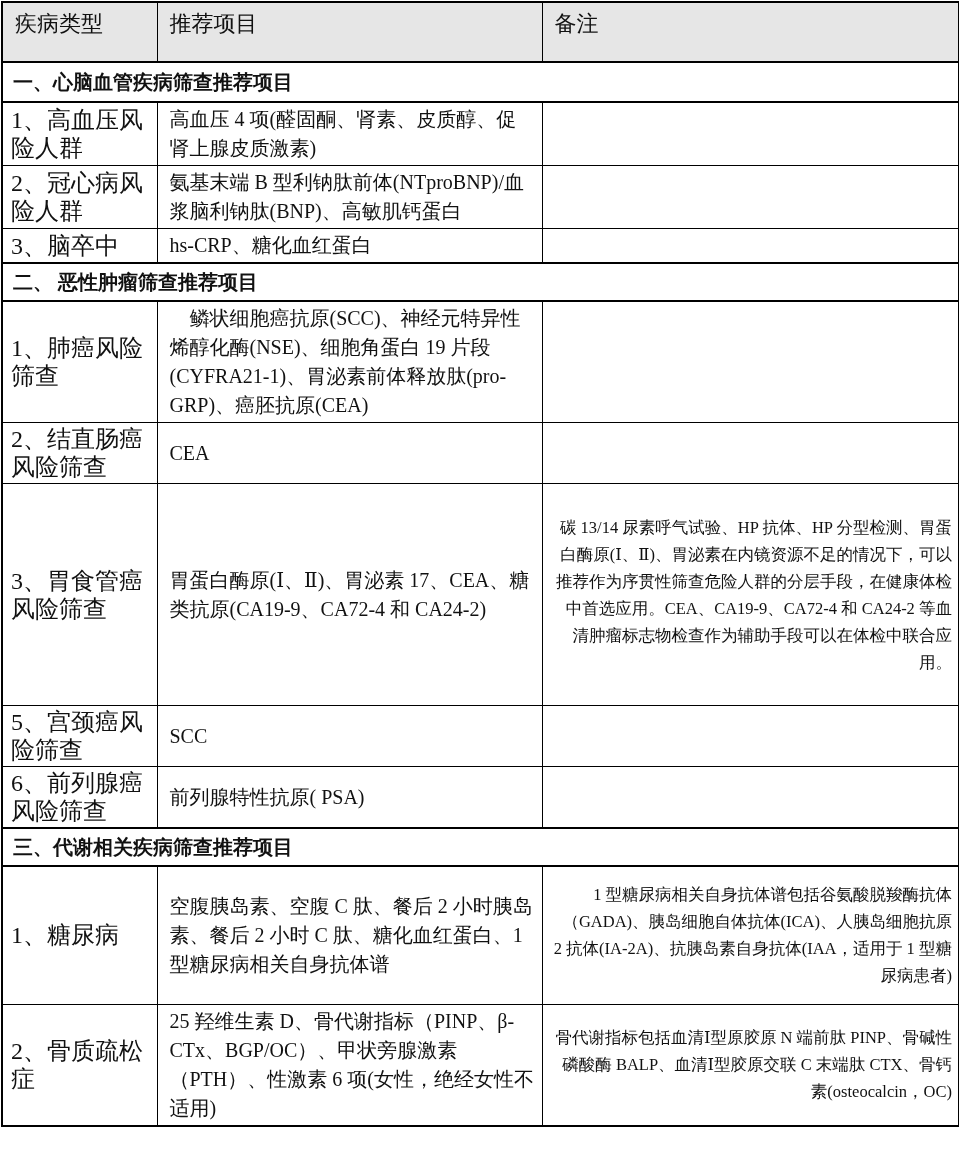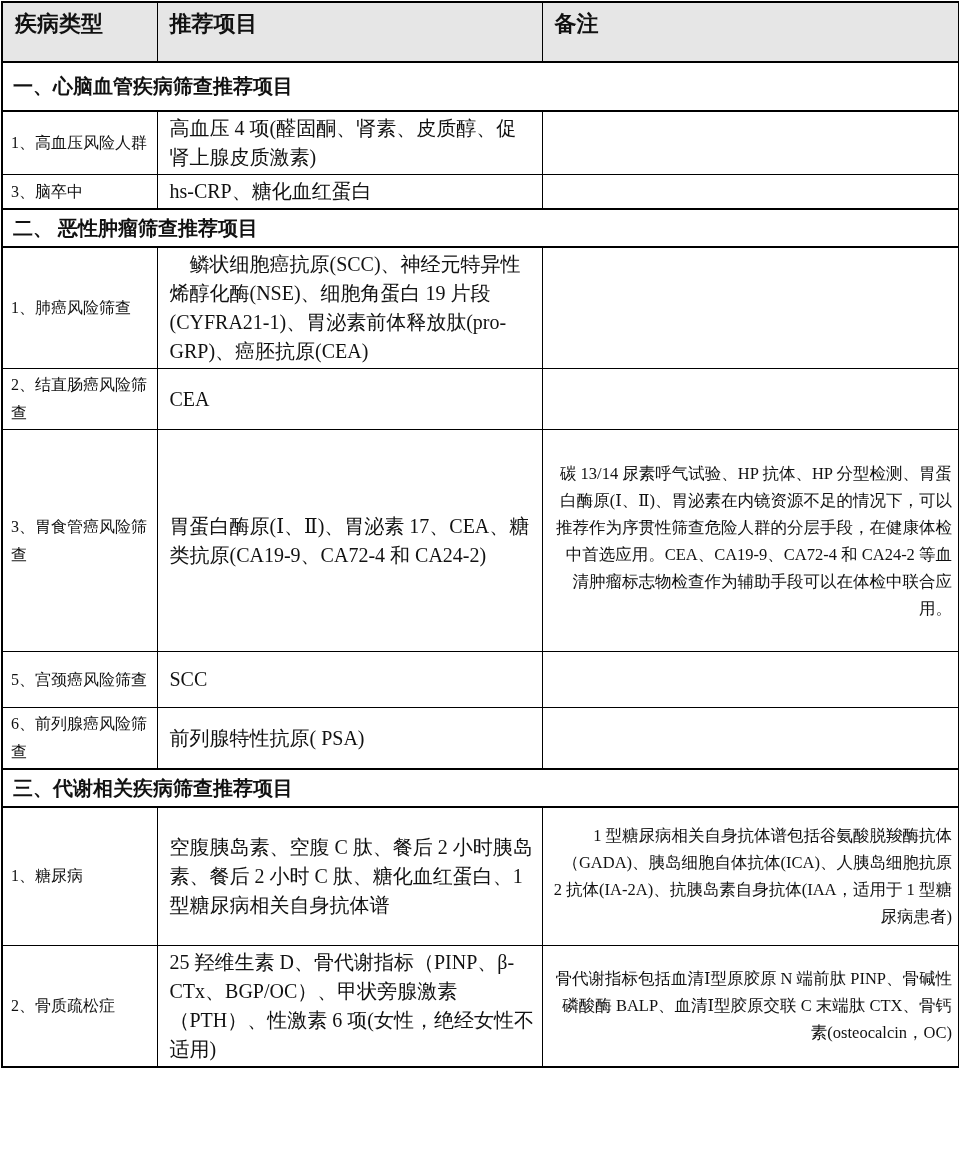--- a/index.html
+++ b/index.html
@@ -27,39 +27,39 @@
   th, td {
     border: 1px solid #000000;
     vertical-align: middle;
     overflow: hidden;
   }
 
   
   tr.head th {
     background: #e6e6e6;
     font-size: 22px;
-    font-weight: bold;
+    font-weight: normal;
     text-align: left;
     padding: 4px 8px 20px 12px;
     border-bottom: 2px solid #000000;
   }
 
   
   tr.section td {
     font-size: 20px;
     font-weight: bold;
     padding: 4px 8px 4px 10px;
     border-top: 2px solid #000000;
     border-bottom: 2px solid #000000;
     background: #ffffff;
   }
 
   
   td.type {
-    font-size: 16px;
+    font-size: 24px;
     line-height: 28px;
     padding: 2px 4px 2px 8px;
   }
   td.items {
     font-size: 20px;
     line-height: 29px;
     padding: 2px 6px 2px 12px;
     margin-top: 12px;
   }
   td.notes {
@@ -80,27 +80,32 @@
         <col class="c-notes">
     </colgroup>
 
     <tbody>
         <tr class="head" style="height:60px">
       <th>疾病类型</th>
       <th>推荐项目</th>
       <th>备注</th>
     </tr>
 
-    <tr class="section" style="height:49px">
+    <tr class="section" style="height:40px">
       <td colspan="3">一、心脑血管疾病筛查推荐项目</td>
     </tr>
 
     <tr style="height:52px">
       <td class="type">1、高血压风险人群</td>
       <td class="items">高血压 4 项(醛固酮、肾素、皮质醇、促肾上腺皮质激素)</td>
+      <td class="notes"></td>
+    </tr>
+    <tr style="height:62px">
+      <td class="type">2、冠心病风险人群</td>
+      <td class="items">氨基末端 B 型利钠肽前体(NTproBNP)/血浆脑利钠肽(BNP)、高敏肌钙蛋白</td>
       <td class="notes"></td>
     </tr>
     <tr style="height:27px">
       <td class="type">3、脑卒中</td>
       <td class="items">hs-CRP、糖化血红蛋白</td>
       <td class="notes"></td>
     </tr>
 
     <tr class="section" style="height:38px">
       <td colspan="3">二、 恶性肿瘤筛查推荐项目</td>

